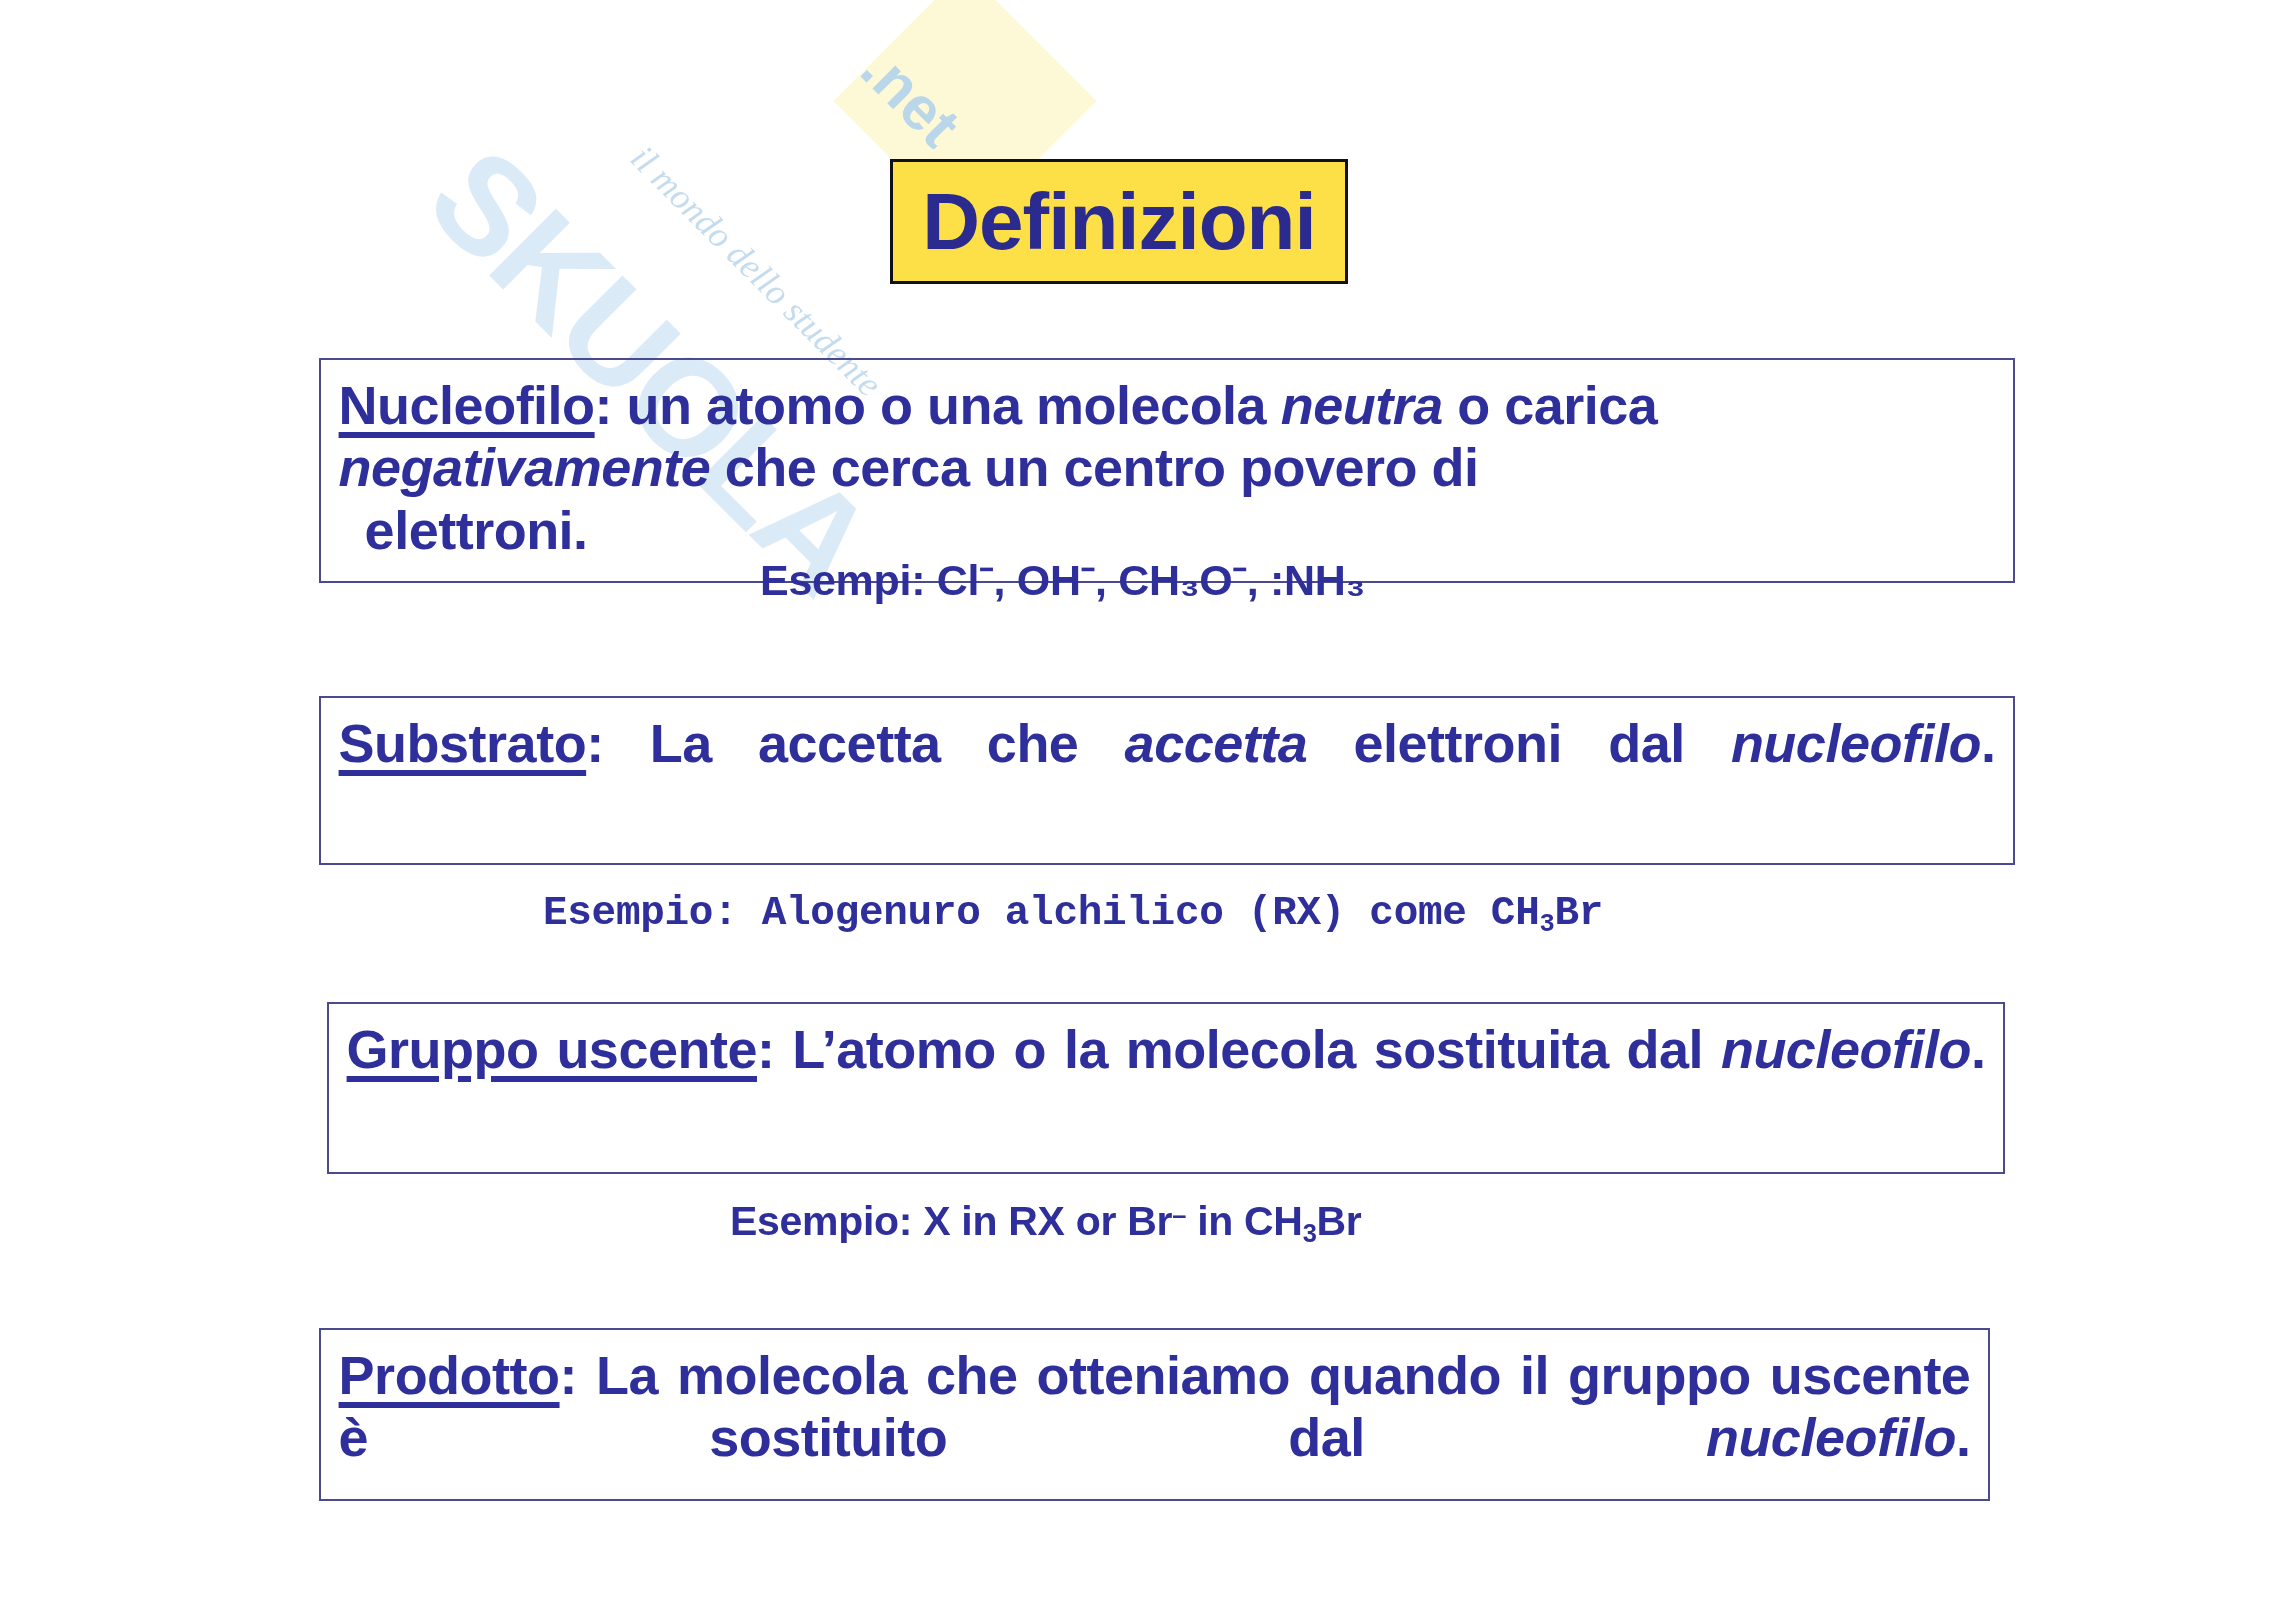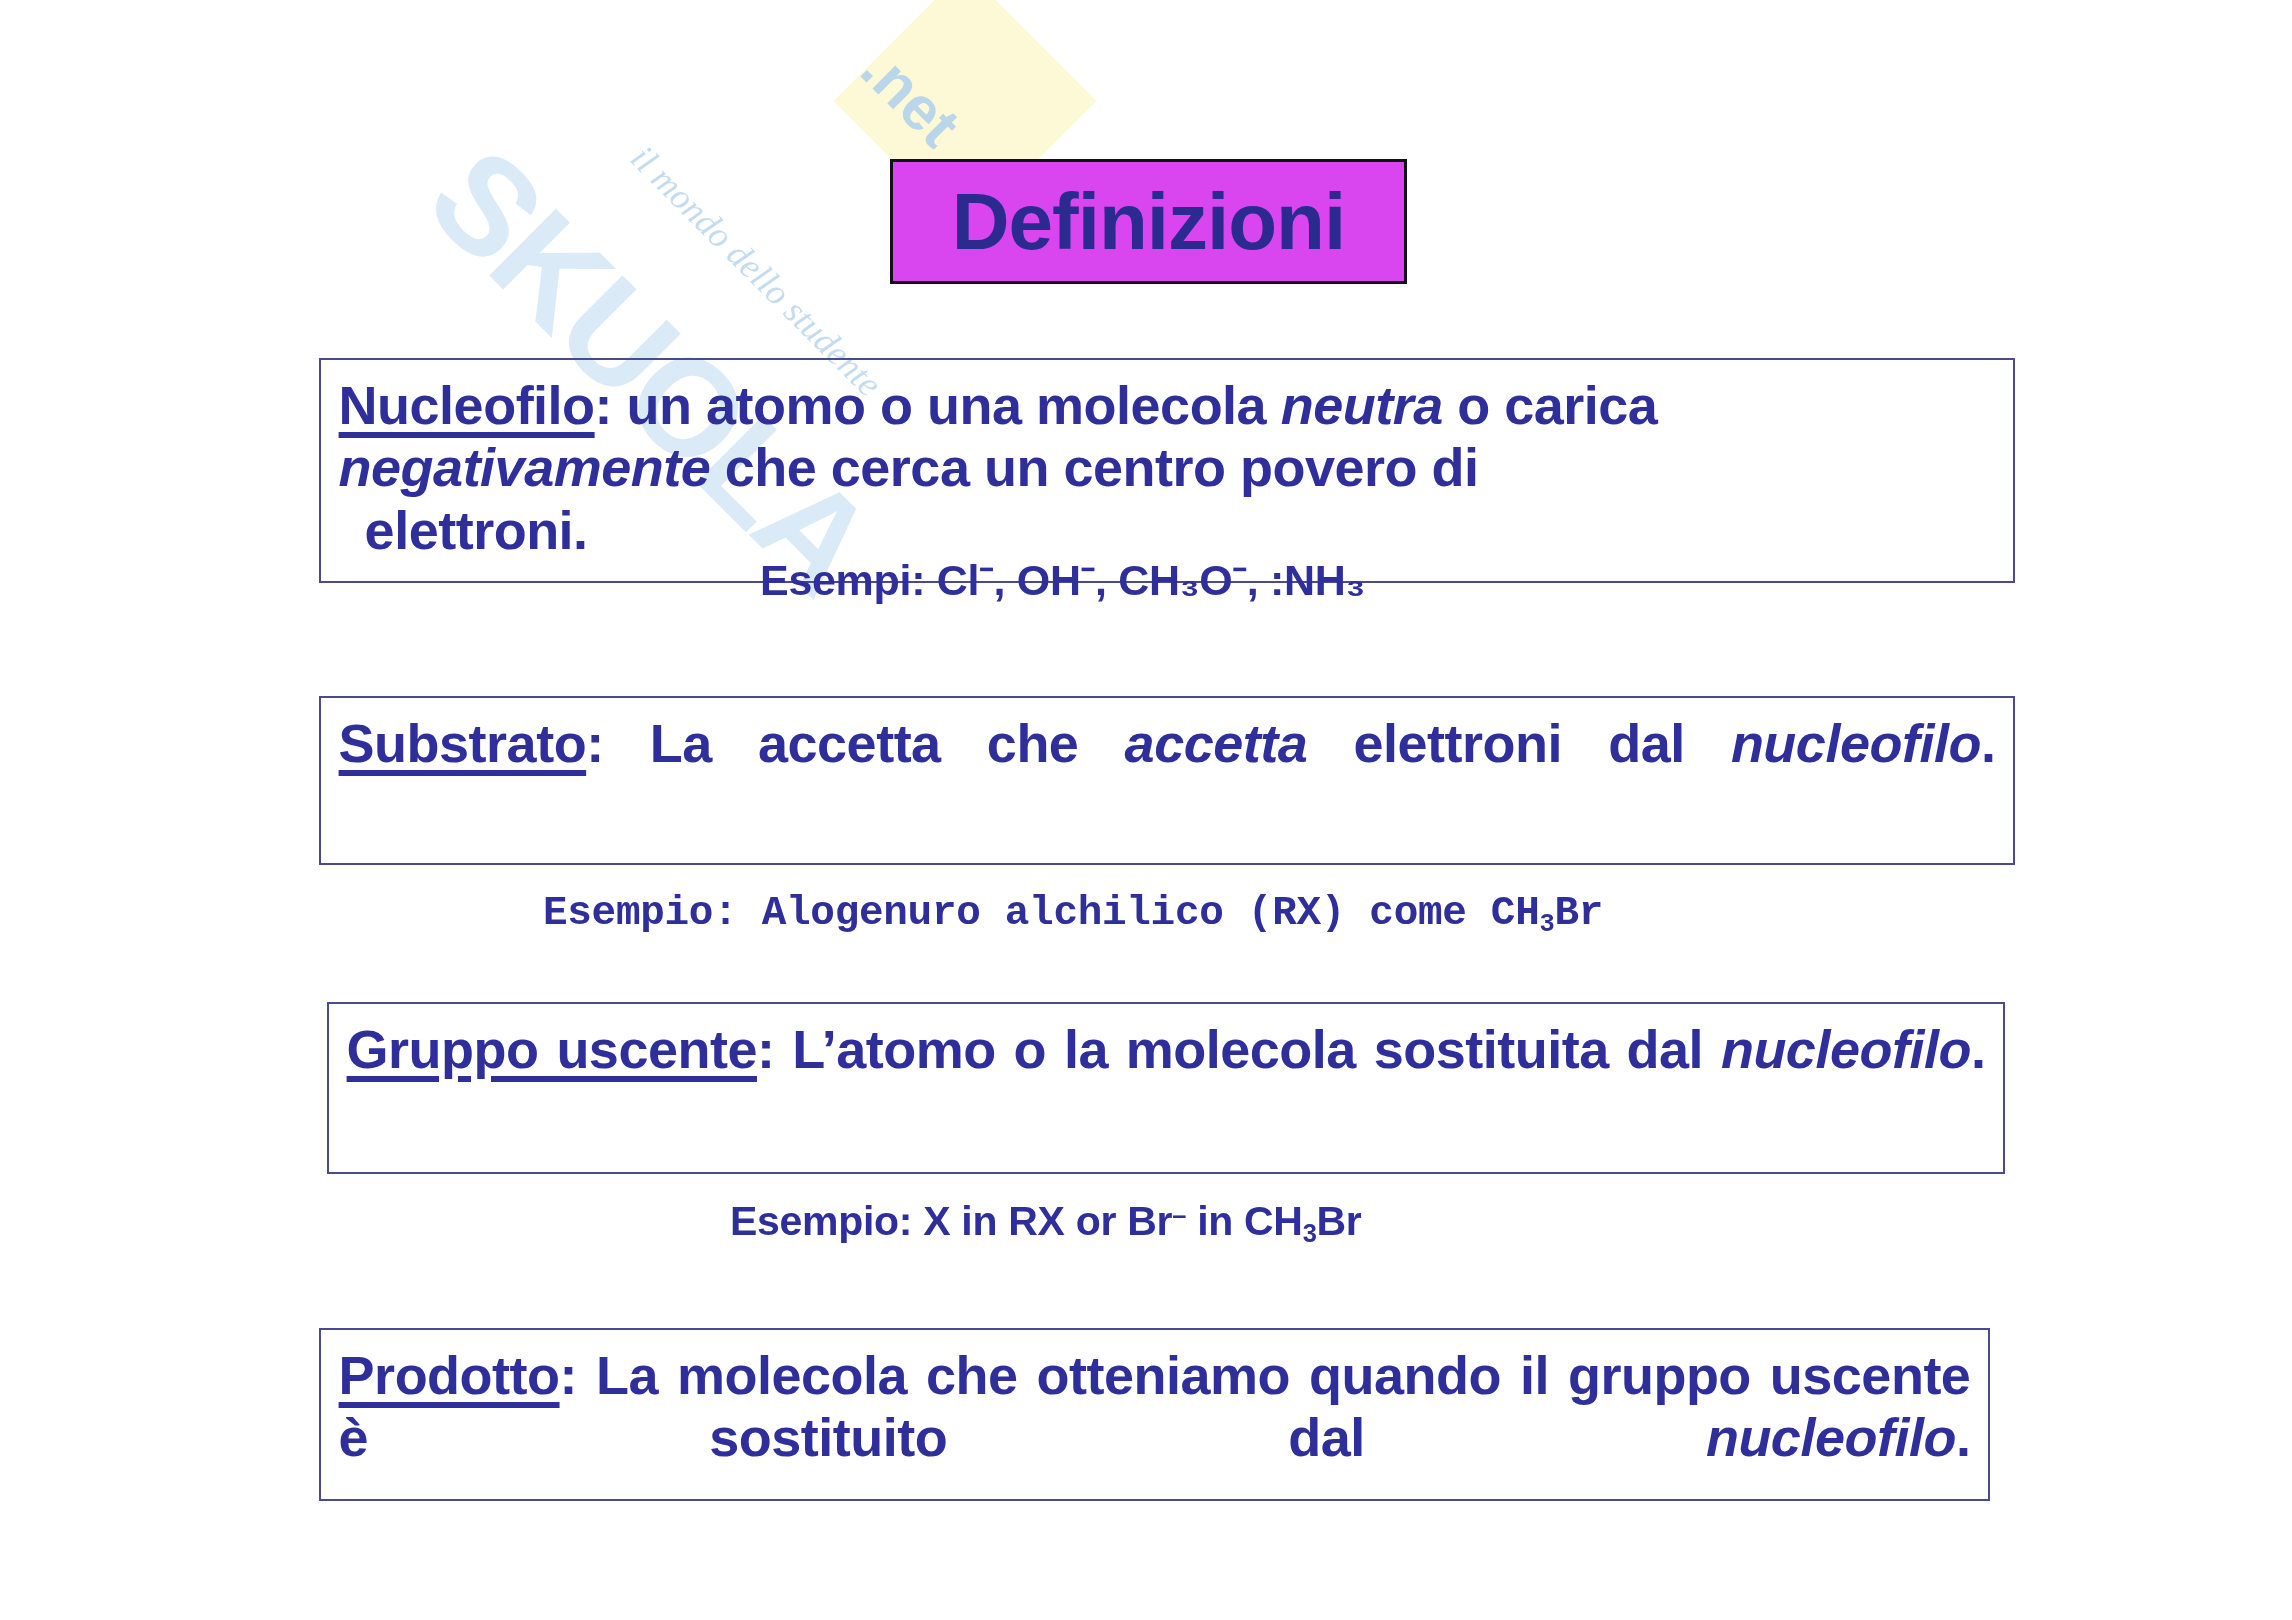--- a/index.html
+++ b/index.html
@@ -70,23 +70,23 @@
     color: #c5dcee;
     white-space: nowrap;
     font-family: "Liberation Serif", serif;
   }
 
   
   #title-box {
     position: absolute;
     left: 890px;
     top: 159px;
-    width: 517px;
+    width: 458px;
     height: 125px;
-    background: #d946ef;
+    background: #fde047;
     border: 3.9px solid #101018;
     box-sizing: border-box;
     z-index: 2;
     display: flex;
     align-items: center;
     justify-content: center;
   }
   #title-text {
     font-size: 80px;
     font-weight: bold;

